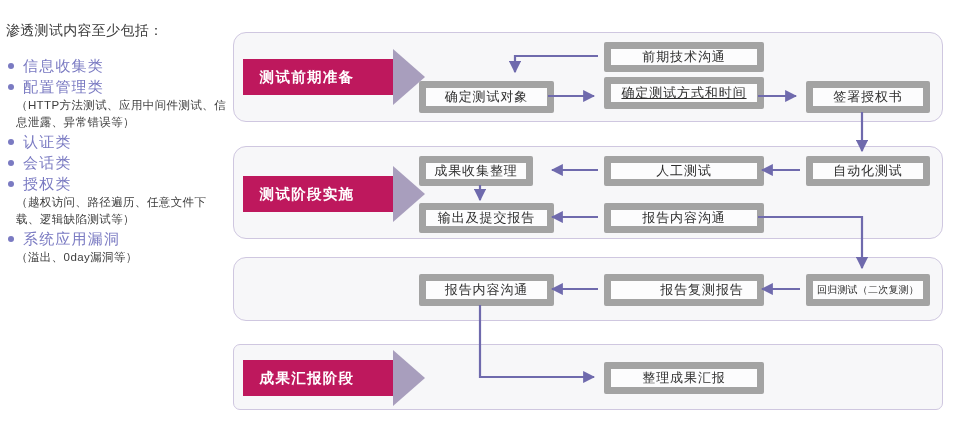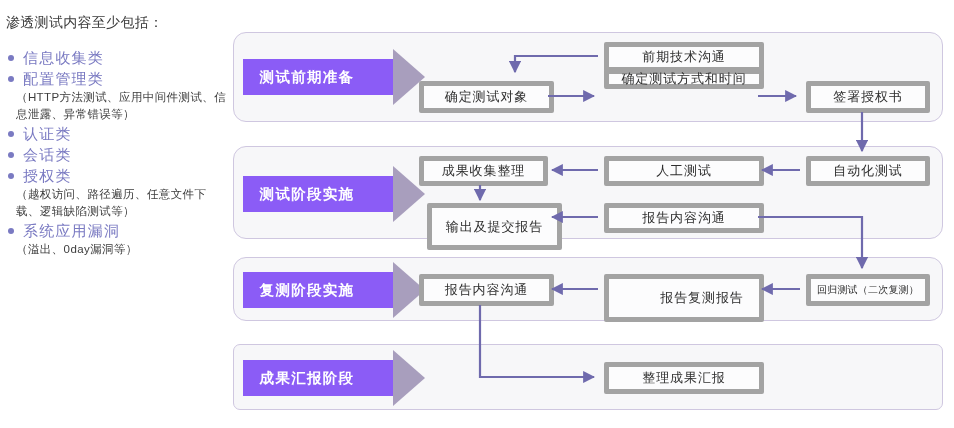--- a/index.html
+++ b/index.html
@@ -13,21 +13,21 @@
     position: relative;
     overflow: hidden;
     font-family: "Liberation Sans", "DejaVu Sans", sans-serif;
     color: #333;
   }
 
   
   #left-col {
     position: absolute;
     left: 0;
-    top: 8px;
+    top: 16px;
     width: 228px;
     height: 304px;
   }
   #list-title {
     position: absolute;
     left: 6px;
     top: 6px;
     font-size: 14px;
     color: #3b3b3b;
     letter-spacing: 0.3px;
@@ -90,21 +90,21 @@
   #row-1 { top: 146px; height: 93px; }
   #row-2 { top: 257px; height: 64px; }
   #row-3 { top: 344px; height: 66px; border-radius: 7px; }
 
   
   .stage-arrow {
     position: absolute;
     left: 9px;
     height: 36px;
     width: 150px;
-    background: #8b5cf6;
+    background: #be185d;
     color: #ffffff;
     font-size: 14.5px;
     font-weight: bold;
     letter-spacing: 1.3px;
     line-height: 36px;
     text-align: center;
     white-space: nowrap;
     box-sizing: border-box;
     padding-right: 22px;
   }
@@ -121,21 +121,21 @@
   }
   #row-0 .stage-arrow { top: 26px; }
   #row-1 .stage-arrow { top: 29px; }
   #row-2 .stage-arrow { top: 14px; }
   #row-3 .stage-arrow { top: 15px; }
 
   
   .node {
     position: absolute;
     background: #fcfcfd;
-    border: 5px solid #a3a3a3;
+    border: 7px solid #a3a3a3;
     border-radius: 2px;
     box-sizing: border-box;
     font-size: 13px;
     color: #2e2e2e;
     letter-spacing: 0.9px;
     text-align: center;
     white-space: nowrap;
     display: flex;
     align-items: center;
     justify-content: center;
@@ -211,47 +211,46 @@
   </div>
 </div>
 
 <div id="flow">
 
   <div class="stage-row" id="row-0">
     <div class="stage-arrow">测试前期准备</div>
 
     <div class="node" style="left:185px; top:48px; width:135px; height:32px;">确定测试对象</div>
 
-    <div class="node" style="left:370px; top:36px; width:160px; height:20px;">确定测试方式和时间</div>
+    <div class="node" style="left:370px; top:44px; width:160px; height:32px;text-decoration:underline;">确定测试方式和时间</div>
 
     <div class="node" style="left:572px; top:48px; width:124px; height:32px;">签署授权书</div>
 
     <div class="node" style="left:370px; top:9px; width:160px; height:30px;">前期技术沟通</div>
   </div>
 
   <div class="stage-row" id="row-1">
     <div class="stage-arrow">测试阶段实施</div>
 
-    <div class="node" style="left:185px; top:9px; width:129px; height:30px;">成果收集整理</div>
+    <div class="node" style="left:185px; top:9px; width:114px; height:30px;">成果收集整理</div>
 
     <div class="node" style="left:370px; top:9px; width:160px; height:30px;">人工测试</div>
 
     <div class="node" style="left:572px; top:9px; width:124px; height:30px;">自动化测试</div>
 
-    <div class="node" style="left:185px; top:56px; width:135px; height:47px;margin-left:8px;">输出及提交报告</div>
+    <div class="node" style="left:185px; top:56px; width:135px; height:30px;">输出及提交报告</div>
 
     <div class="node" style="left:370px; top:56px; width:160px; height:30px;">报告内容沟通</div>
   </div>
 
   <div class="stage-row" id="row-2">
-    <div class="stage-arrow">复测阶段实施</div>
 
     <div class="node" style="left:185px; top:16px; width:135px; height:32px;">报告内容沟通</div>
 
-    <div class="node" style="left:370px; top:16px; width:160px; height:48px;padding-left:36px;">报告复测报告</div>
+    <div class="node" style="left:370px; top:16px; width:160px; height:32px;padding-left:36px;">报告复测报告</div>
 
     <div class="node small-text" style="left:572px; top:16px; width:124px; height:32px;">回归测试（二次复测）</div>
   </div>
 
   <div class="stage-row" id="row-3">
     <div class="stage-arrow">成果汇报阶段</div>
 
     <div class="node" style="left:370px; top:17px; width:160px; height:32px;">整理成果汇报</div>
   </div>
 

